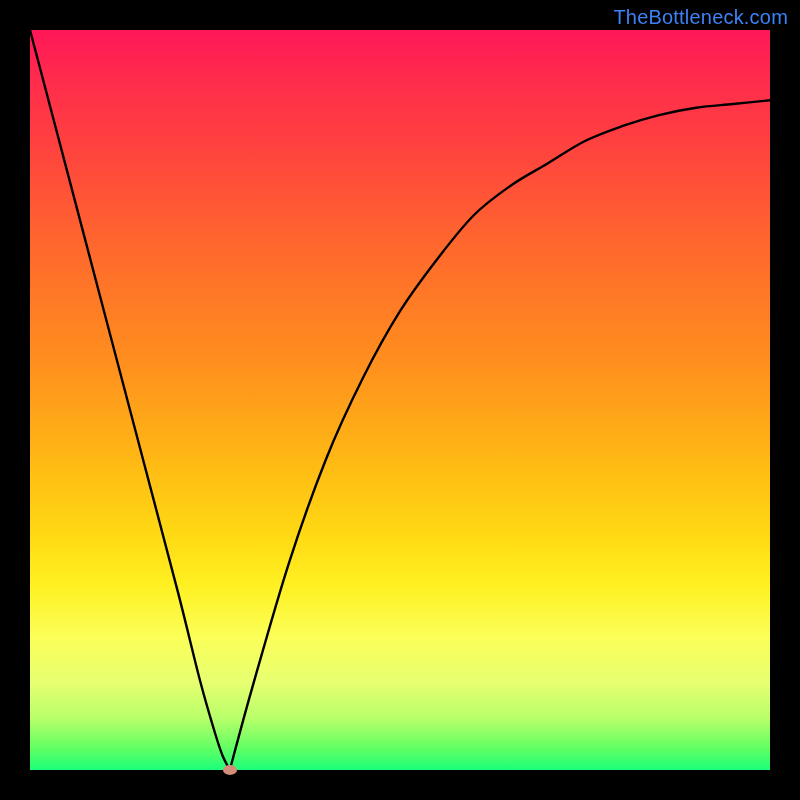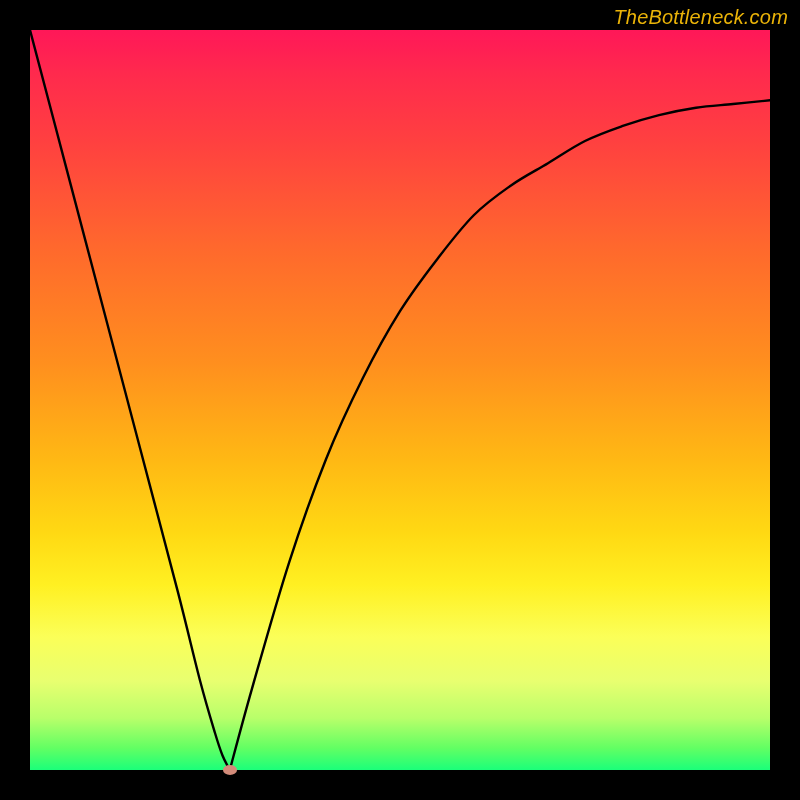--- a/index.html
+++ b/index.html
@@ -38,24 +38,23 @@
       #e8ff70 88%,
       #b8ff6a 93%,
       #63ff63 97%,
       #1bff7a 100%
     );
   }
   .attribution {
     position: absolute;
     top: 6px;
     right: 12px;
-    color: #eab308;
+    color: #3b82f6;
     font-size: 20px;
     letter-spacing: 0.2px;
-    font-style: italic;
   }
   svg.curve {
     position: absolute;
     left: 0;
     top: 0;
     width: 740px;
     height: 740px;
   }
   .minimum-dot {
     position: absolute;

